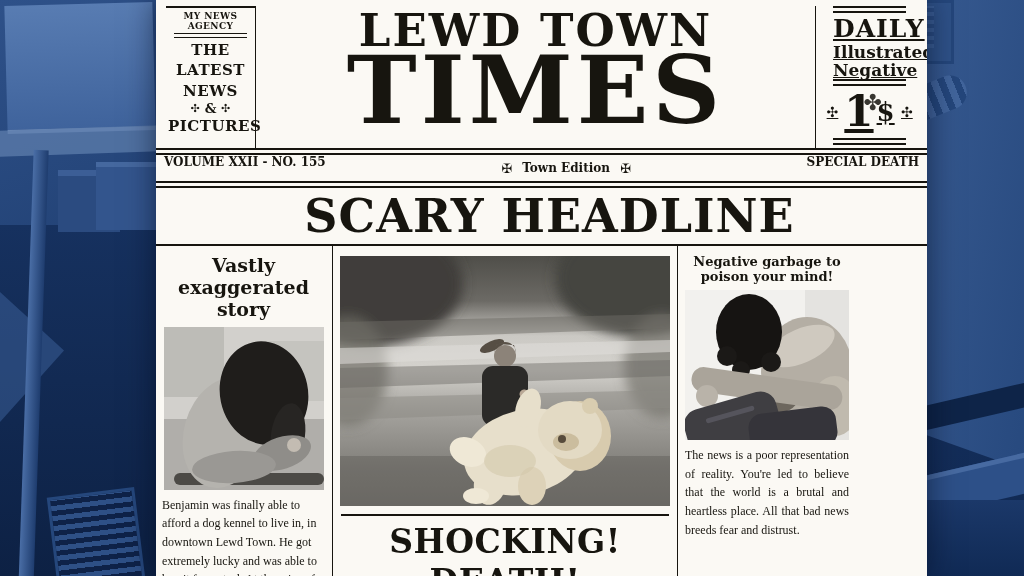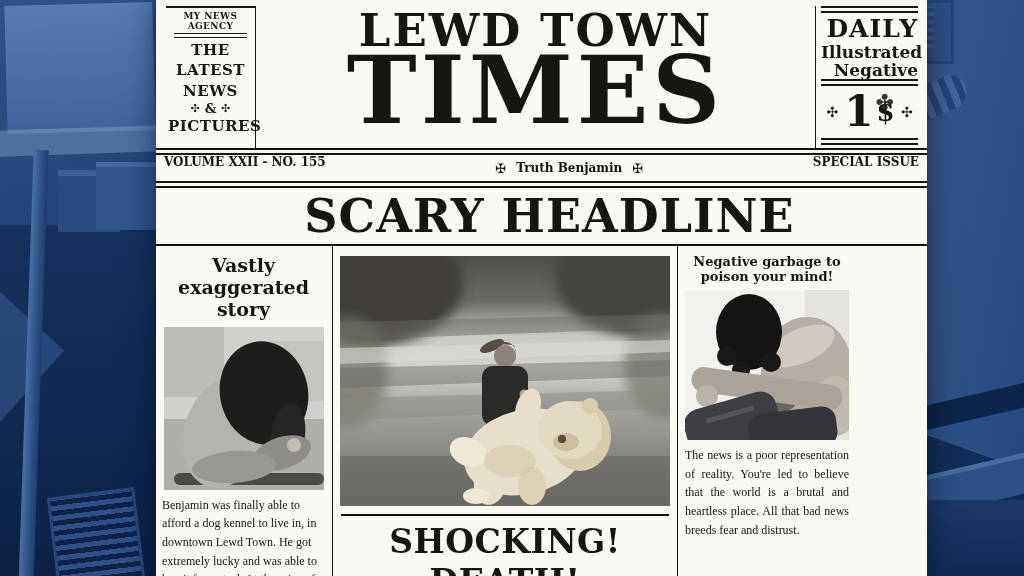--- a/index.html
+++ b/index.html
@@ -51,22 +51,22 @@
              text-align:center;padding:3px 2px 0 2px;font-family:"DejaVu Serif",serif;}
   .agency-name{font-size:9px;font-weight:800;letter-spacing:.4px;}
   .agency-line{font-size:15px;font-weight:800;letter-spacing:.5px;line-height:1.35;}
   .amp-row{display:flex;align-items:center;justify-content:center;gap:5px;
            font-size:13px;font-weight:800;line-height:1.2;}
   .orn{font-family:"DejaVu Sans",sans-serif;font-size:11px;line-height:1;}
   .orn.flip{transform:scaleX(-1);display:inline-block;}
   .mast-center{text-align:center;font-family:"DejaVu Serif",serif;font-weight:900;padding-top:2px;}
   .title1{font-size:45px;letter-spacing:2px;line-height:1;}
   .title2{font-size:94px;letter-spacing:4px;line-height:.88;margin-top:-4px;}
-  .mast-right{border-left:1.5px solid #17150f;text-align:right;
-              font-family:"DejaVu Serif",serif;padding:0 5px;}
+  .mast-right{border-left:1.5px solid #17150f;text-align:left;
+              font-family:"DejaVu Serif",serif;padding:0 17px;text-decoration:underline;}
   .daily{font-size:25px;font-weight:900;letter-spacing:1px;line-height:1.1;margin-top:2px;}
   .illus{font-size:17px;font-weight:800;line-height:1.08;}
   .price-row{position:relative;display:flex;align-items:center;justify-content:center;gap:6px;height:52px;}
   .price-num{font-size:42px;font-weight:900;line-height:1;}
   .price-sym{font-size:26px;font-weight:800;line-height:1;margin-left:-3px;}
   .orn-overlay{position:absolute;right:24px;top:4px;font-family:"DejaVu Sans",sans-serif;
                font-size:22px;opacity:.85;}
   .price-row .orn{font-size:14px;}
 
   
@@ -158,24 +158,24 @@
         <div class="drule"></div>
       </div>
     </header>
 
     <div class="drule"></div>
 
     <div class="volume">
       <div>VOLUME XXII - NO. 155</div>
       <div class="vol-center">
         <span class="orn">✠</span>
-        <span>Truth Benjamin</span>
+        <span>Town Edition</span>
         <span class="orn flip">✠</span>
       </div>
-      <div>SPECIAL ISSUE</div>
+      <div>SPECIAL DEATH</div>
     </div>
 
     <div class="drule"></div>
 
     <h1 class="headline">SCARY HEADLINE</h1>
     <div class="srule"></div>
 
     <div class="columns">
 
       <section class="col col-left">

